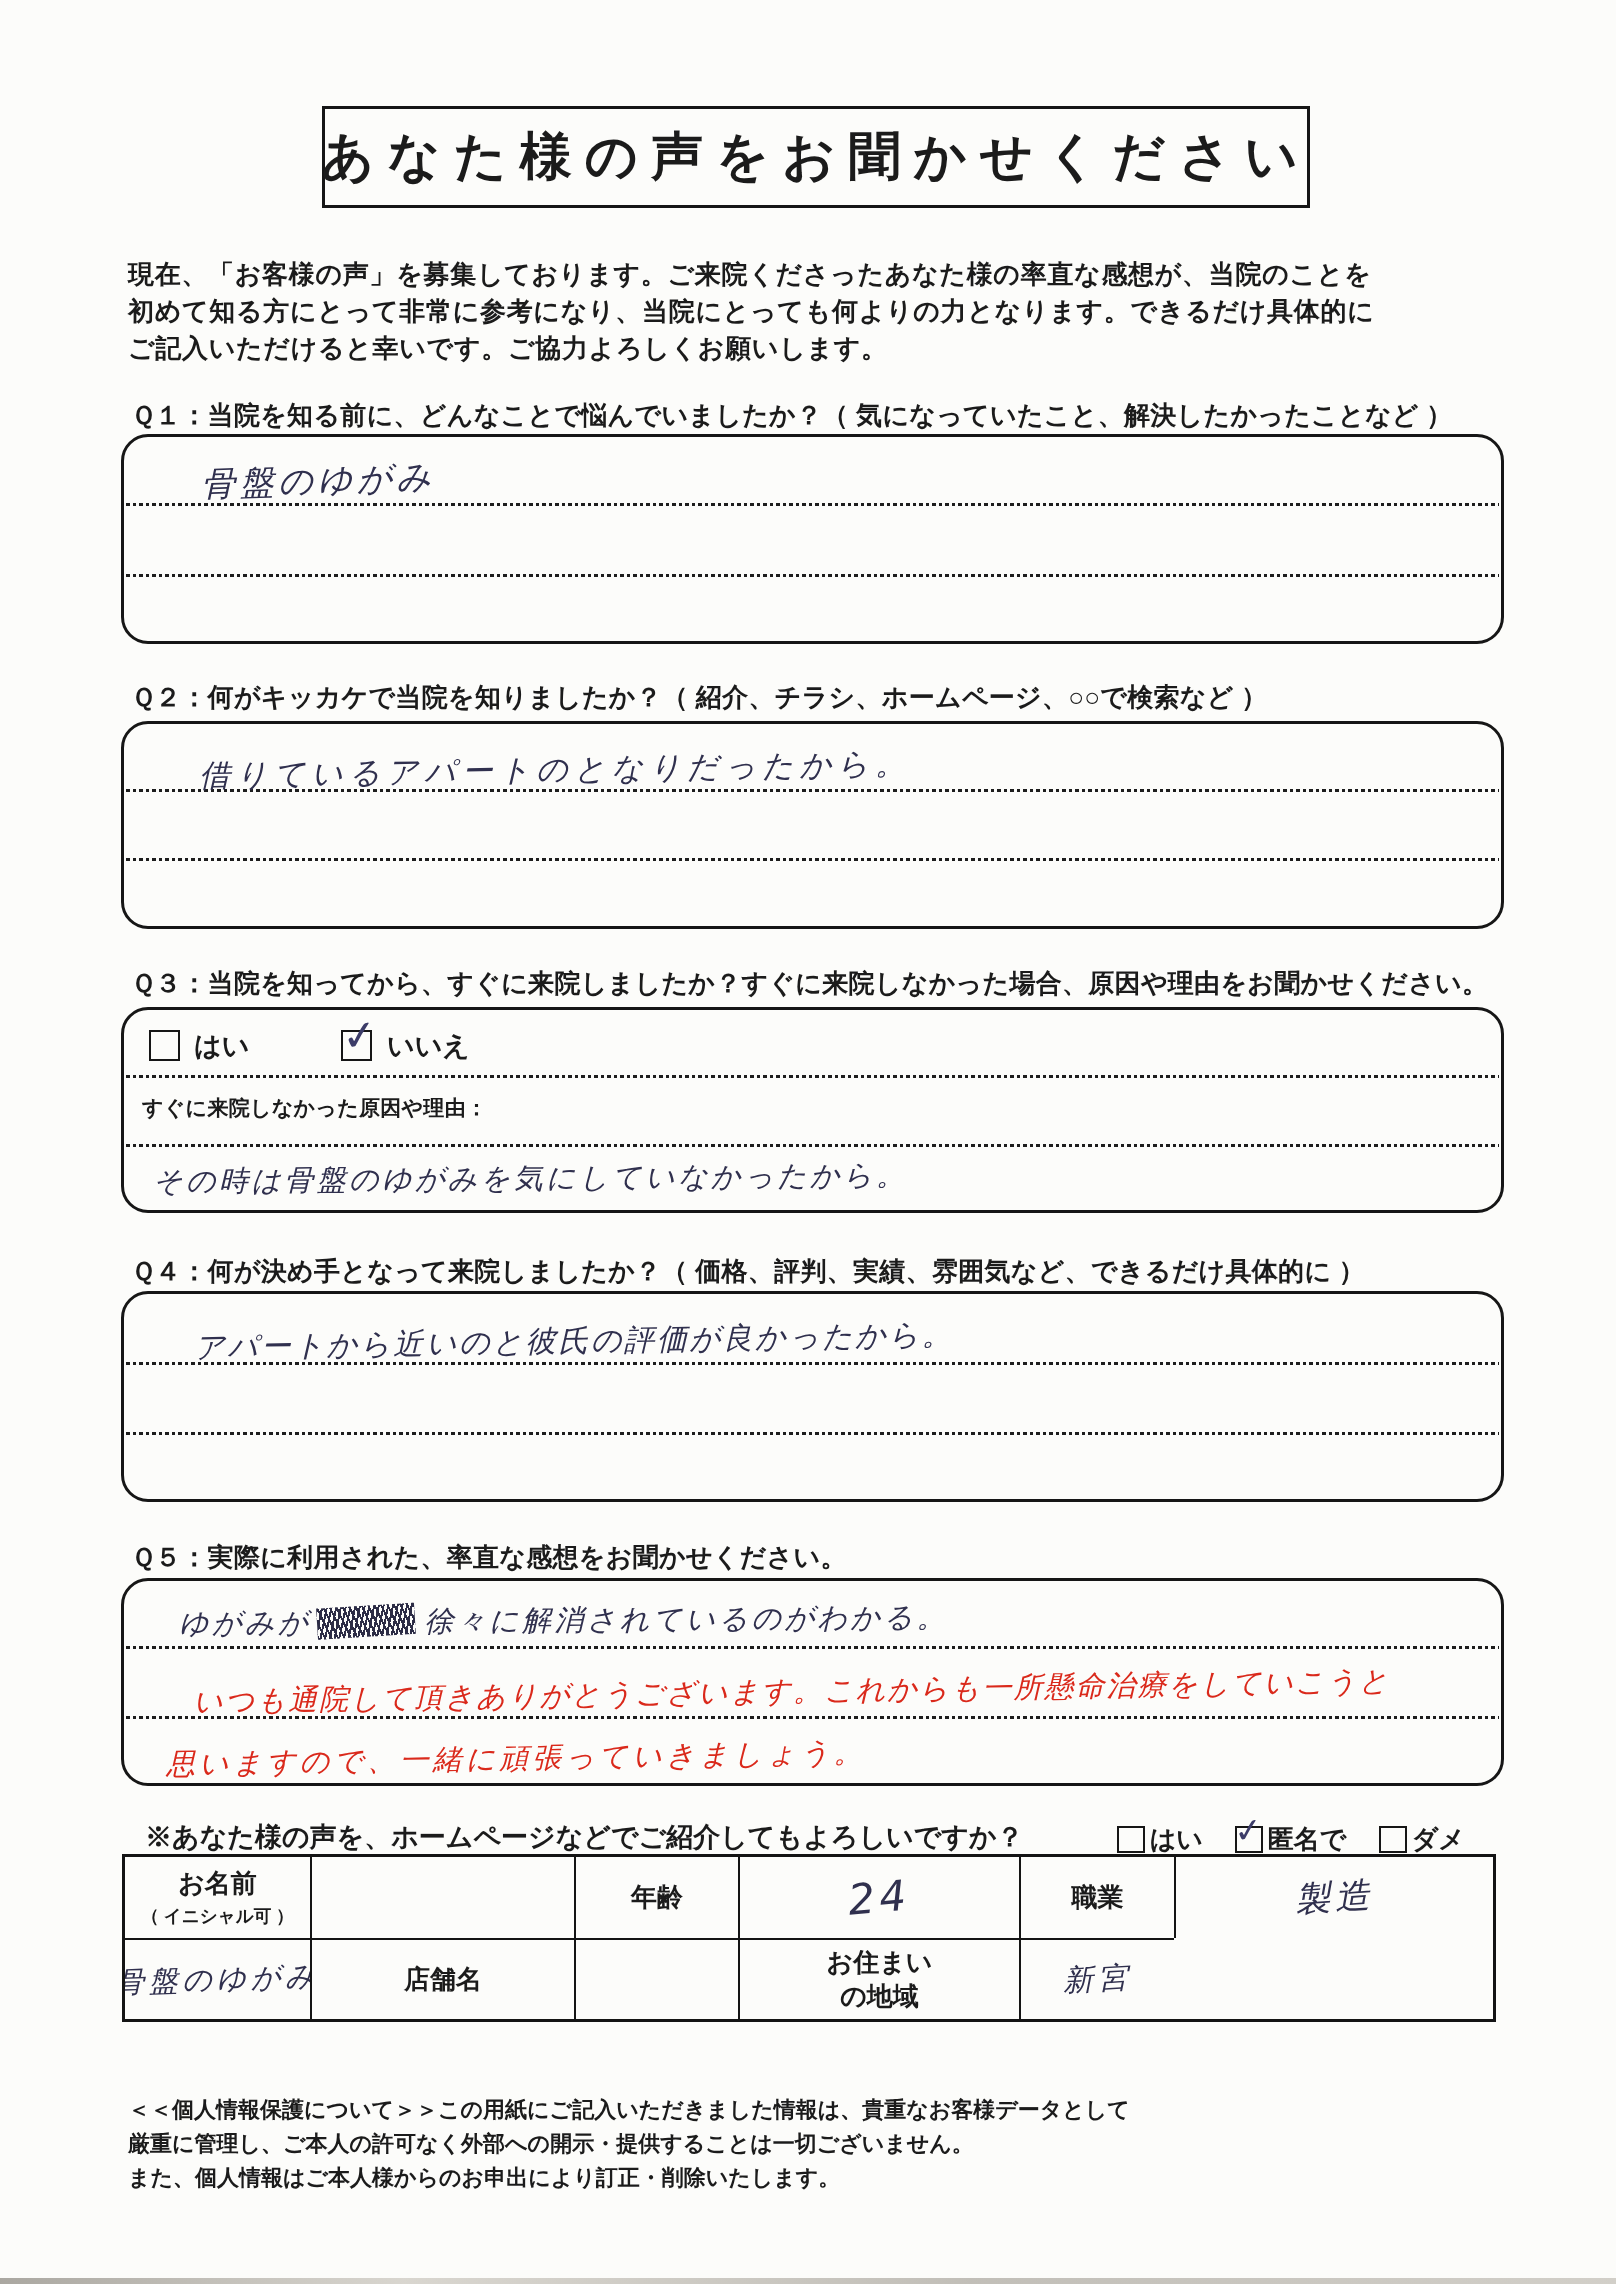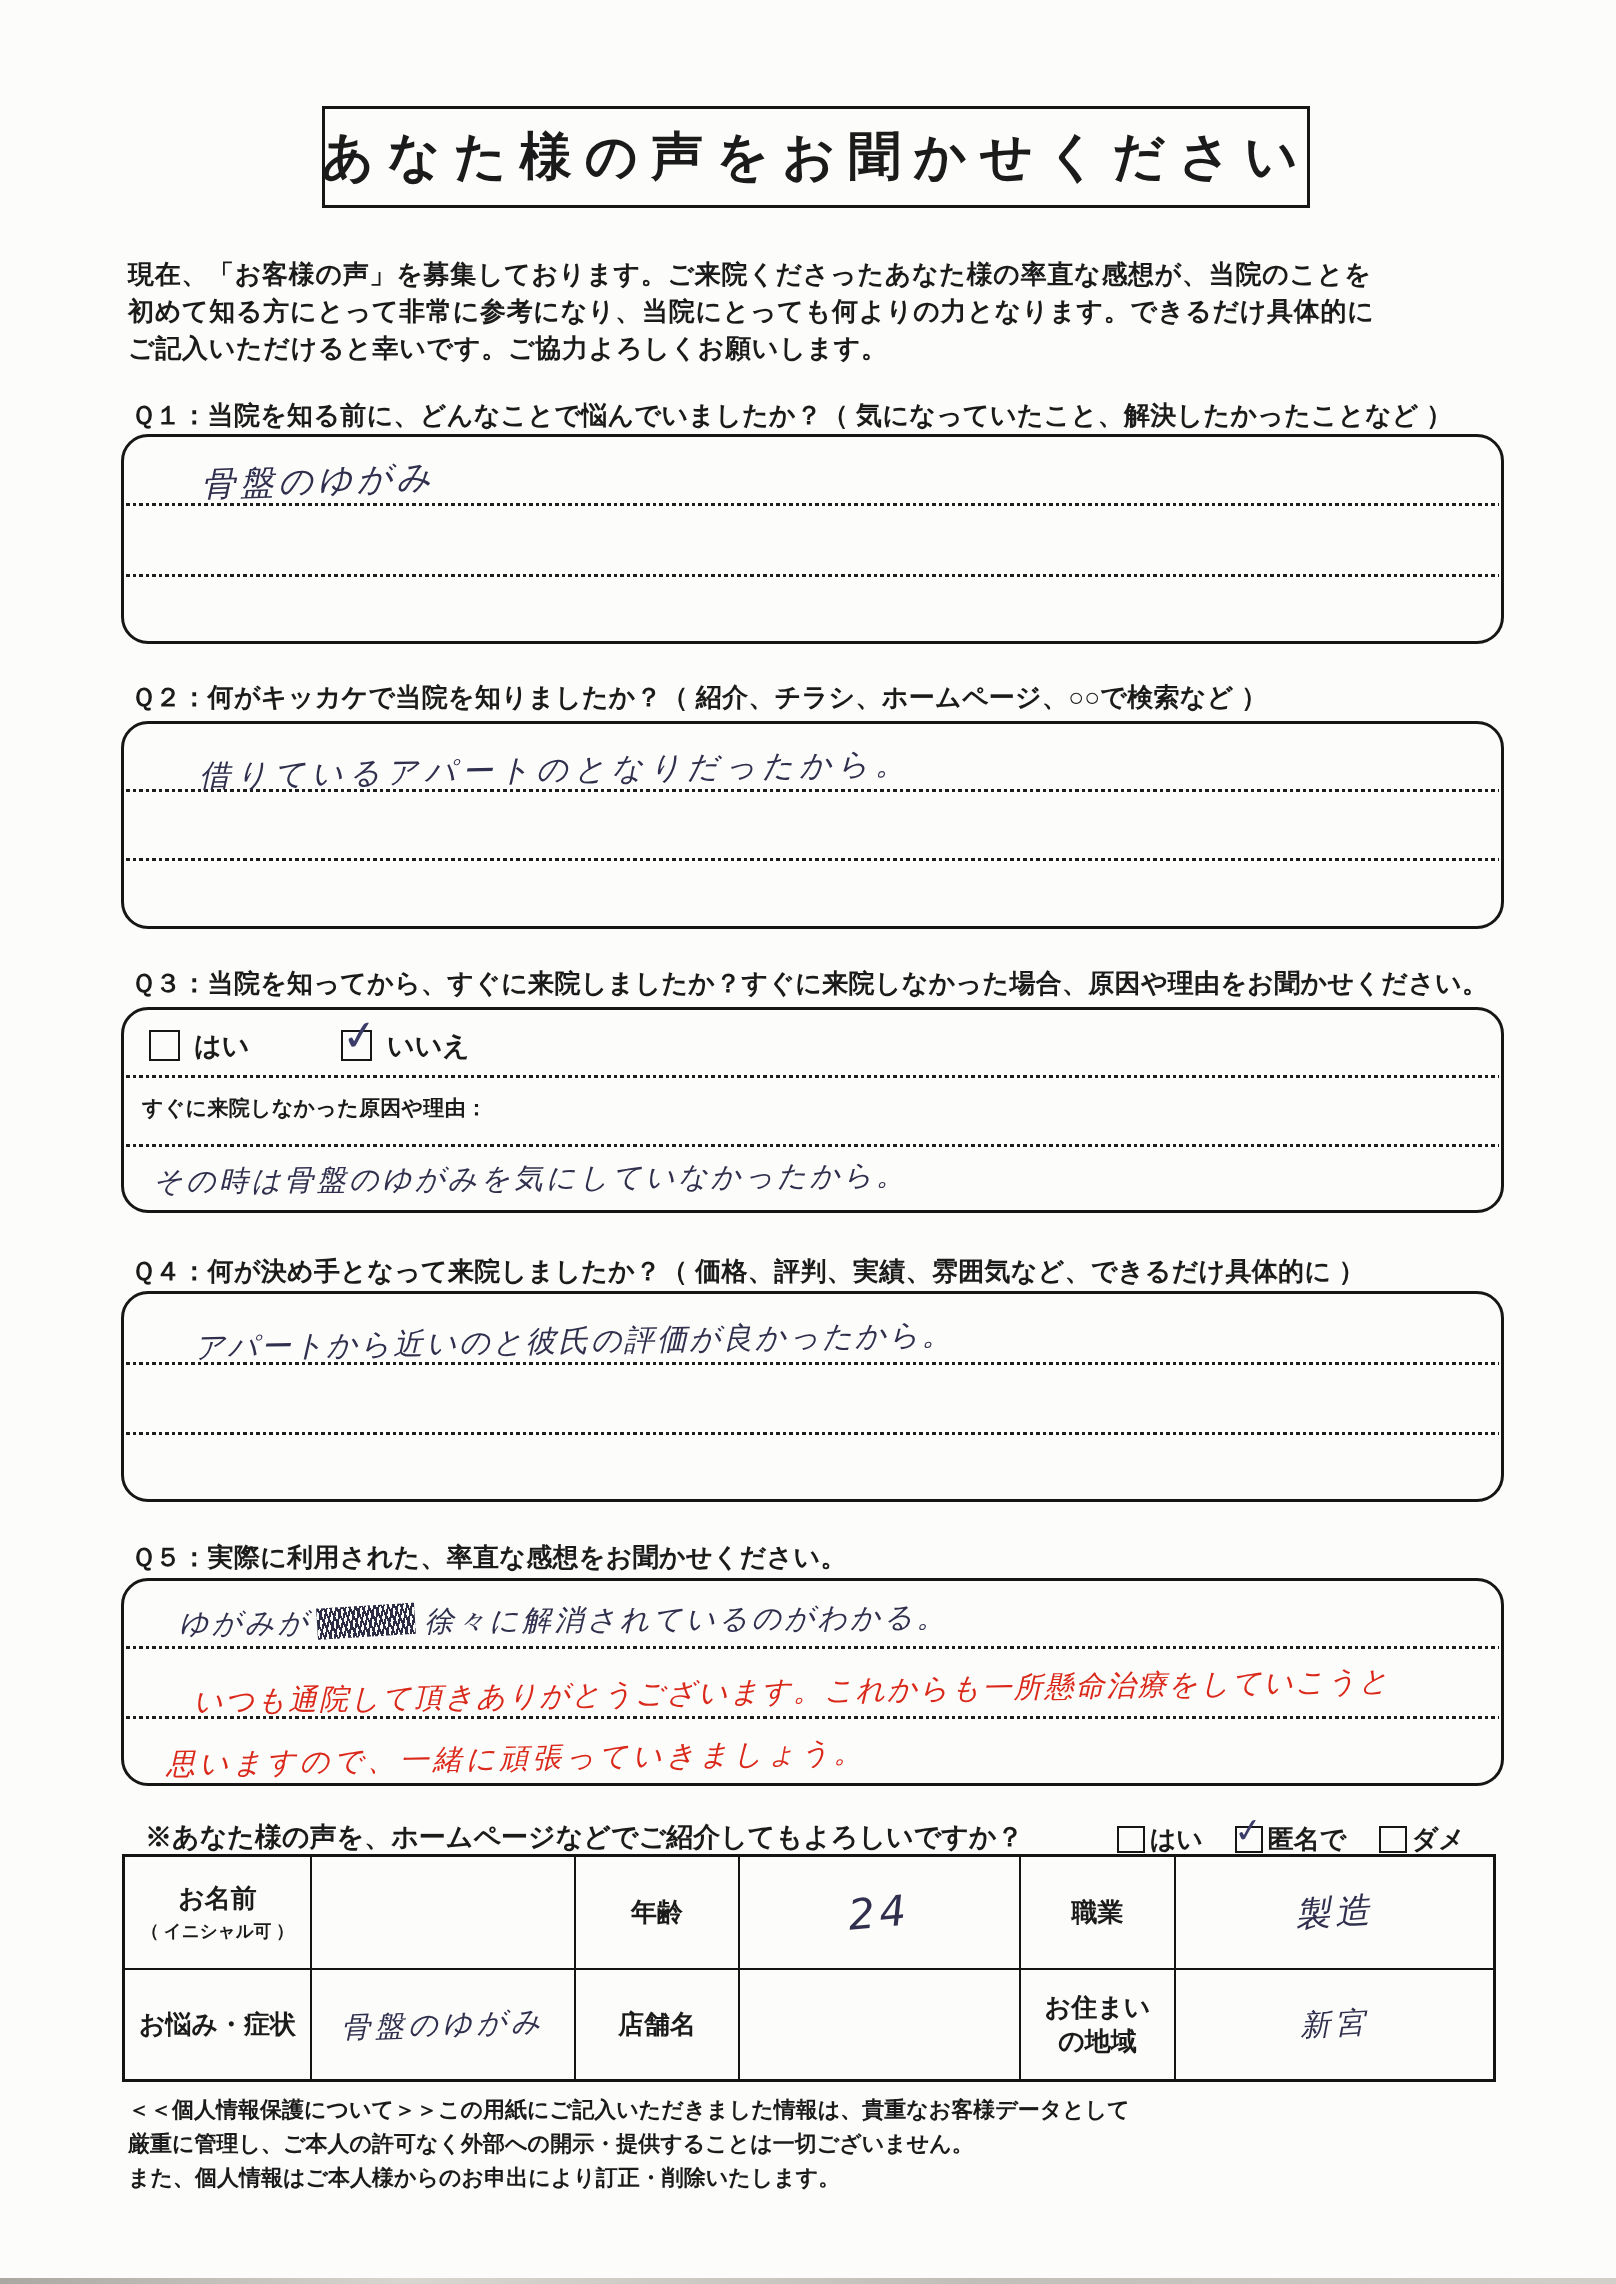--- a/index.html
+++ b/index.html
@@ -51,21 +51,21 @@
     font-family:"DejaVu Sans",sans-serif;transform:rotate(-6deg);line-height:1;
   }
   
   .consent-q{position:absolute;left:126px;top:1819px;font-size:27px;font-weight:600;white-space:nowrap;margin-left:19px;}
   .copt{position:absolute;top:1822px;display:flex;align-items:center;gap:5.2px;}
   .cb2{position:relative;width:23.5px;height:23.5px;border:2.6px solid #161616;flex:0 0 auto;}
   .cb2 .inkcheck{left:-2.6px;top:-14.4px;font-size:34px;}
   .copt .olabel{font-size:26px;font-weight:600;white-space:nowrap;}
   
   .info-table{
-    position:absolute;left:122px;top:1854px;width:1374px;height:228px;
+    position:absolute;left:122px;top:1854px;width:1374px;height:168px;
     border:3.9px solid #141414;box-sizing:border-box;
     display:grid;grid-template-columns:185px 264px 164px 281px 155px auto;
     grid-template-rows:1fr 1fr;
   }
   .cell{
     border-left:2.6px solid #141414;border-top:2.6px solid #141414;
     display:flex;flex-direction:column;align-items:center;justify-content:center;
     text-align:center;overflow:hidden;
   }
   .cell:nth-child(1),.cell:nth-child(7){border-left:none;}
@@ -170,23 +170,20 @@
     <div class="cell">
       <span class="hand hv" style="font-size:42px;transform:rotate(-5deg)">24</span>
     </div>
     <div class="cell">
       <span class="lbl">職業</span>
     </div>
     <div class="cell">
       <span class="hand hv" style="font-size:35px;transform:rotate(-4deg)">製造</span>
     </div>
     <div class="cell">
-      <span class="lbl">お悩み・症状</span>
-    </div>
-    <div class="cell">
       <span class="hand hv" style="font-size:29px;transform:rotate(-2deg)">骨盤のゆがみ</span>
     </div>
     <div class="cell">
       <span class="lbl">店舗名</span>
     </div>
     <div class="cell">
       <span class="hand hv" style="font-size:29px"></span>
     </div>
     <div class="cell">
       <span class="lbl">お住まい

